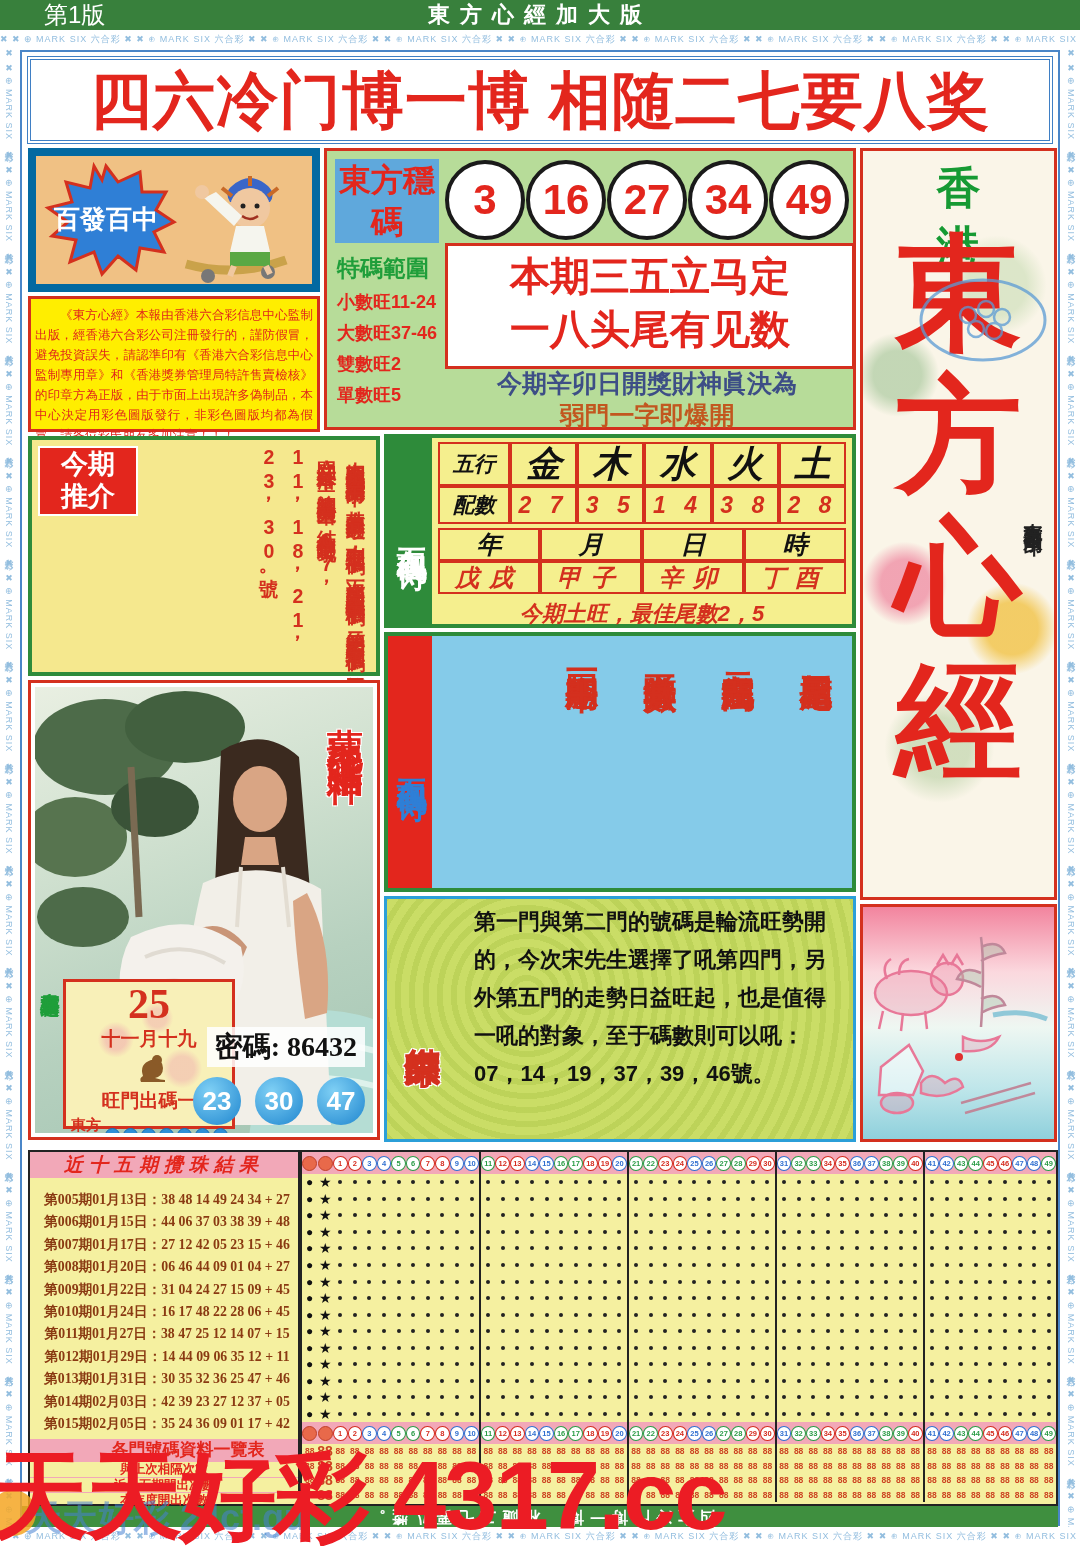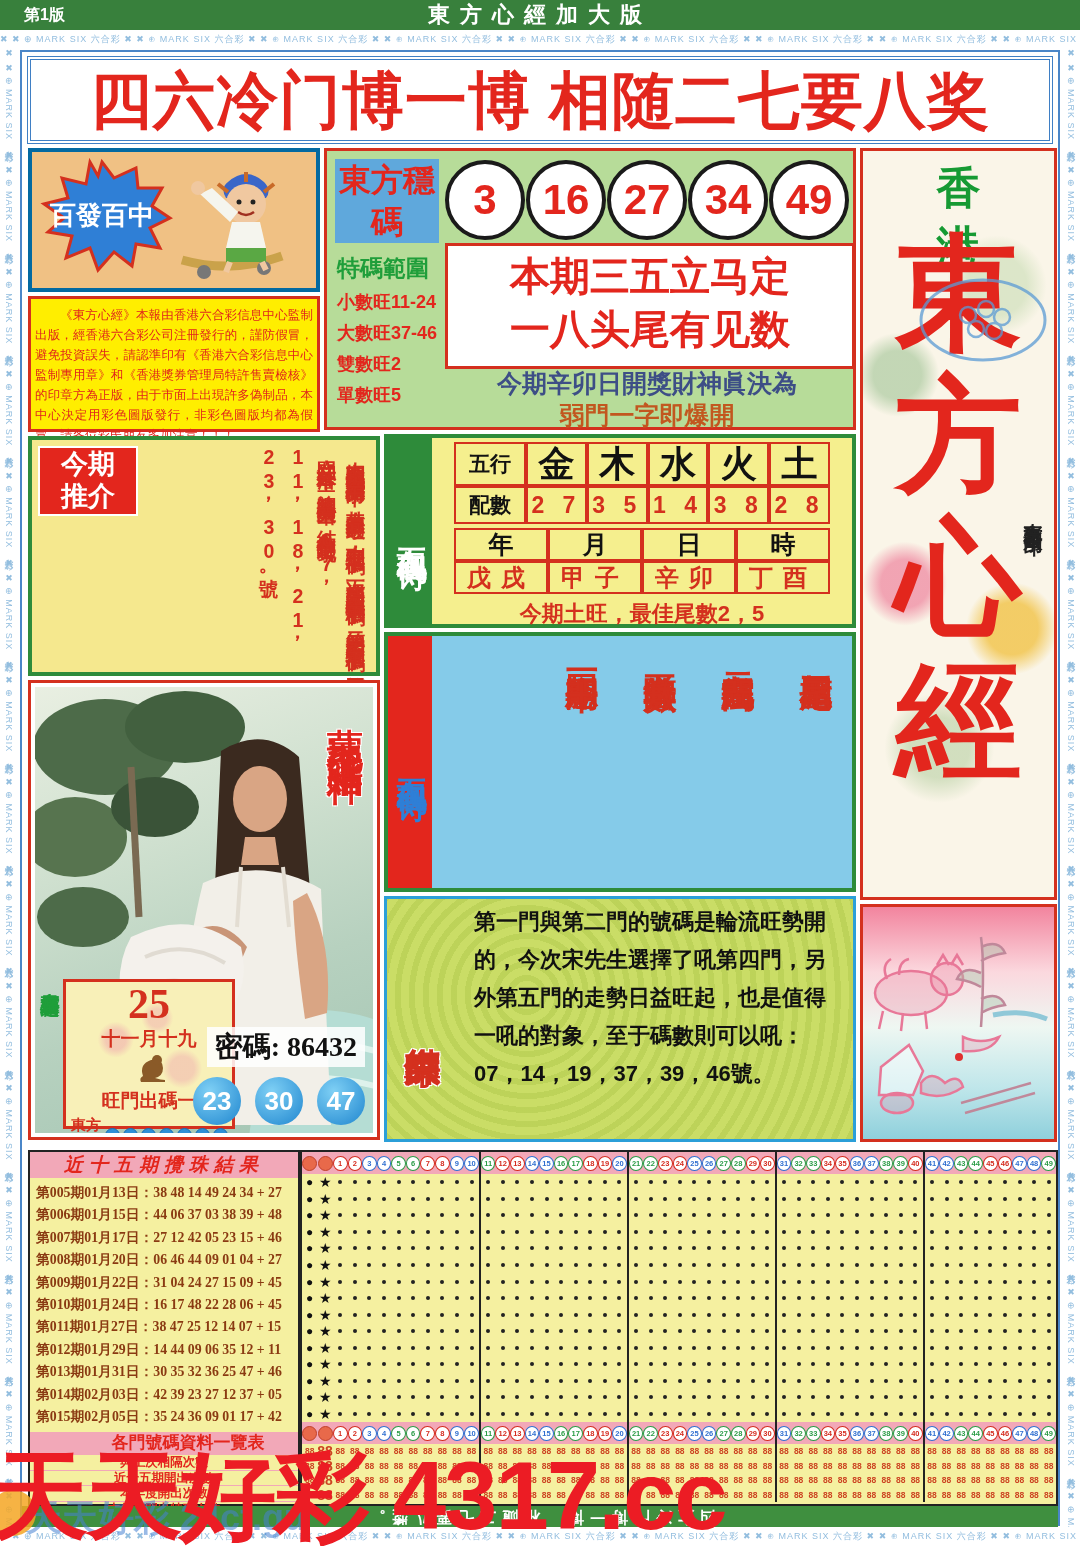--- a/index.html
+++ b/index.html
@@ -1,36 +1,36 @@
 <!DOCTYPE html>
 <html><head>
 <meta charset="utf-8">
 <style>
   html,body{margin:0;padding:0;background:#888;}
   #page{position:relative;width:1080px;height:1546px;background:#fff;overflow:hidden;
         font-family:"Liberation Sans",sans-serif;}
   .abs{position:absolute;box-sizing:border-box;}
   
   .topbar{left:0;top:0;width:1080px;height:30px;background:#38803c;color:#fff;display:flex;align-items:center;}
-  .edition{margin-left:24px;font-weight:700;font-size:16px;}
+  .edition{margin-left:44px;font-weight:400;font-size:24px;}
   .masthead{position:absolute;left:0;right:0;text-align:center;font-weight:900;font-size:22px;letter-spacing:10px;}
   
   .msb{color:#93bedf;background:#fff;font-size:9px;letter-spacing:1px;overflow:hidden;white-space:nowrap;line-height:18px;}
   .msb-top{left:0;top:30px;width:1080px;height:18px;}
   .msb-bottom{left:0;top:1527px;width:1080px;height:19px;}
   .msb-left{left:0;top:48px;width:18px;height:1498px;writing-mode:vertical-rl;}
   .msb-right{left:1062px;top:48px;width:18px;height:1498px;writing-mode:vertical-rl;}
   .frame{left:20px;top:50px;width:1040px;height:1476px;border:2px solid #4a86c8;pointer-events:none;}
   
   .headline{left:27px;top:56px;width:1026px;height:88px;border:4px double #3f7fc4;background:#fff;
     color:#e3261d;font-weight:900;font-size:62px;text-align:center;line-height:82px;letter-spacing:1px;white-space:nowrap;}
   
   .b-red{border:3px solid #d4301e;}
   
-  .cartoonbox{left:28px;top:148px;width:292px;height:144px;background:#f0c184;border:4px solid #0369a1;}
+  .cartoonbox{left:28px;top:148px;width:292px;height:144px;background:#f0c184;border:8px solid #0369a1;}
   .burst-text{font:900 26px "Liberation Sans",sans-serif;fill:#fff;}
   
   .noticebox{left:28px;top:296px;width:292px;height:136px;background:#ffee00;padding:6px 4px;
     color:#e0251c;font-size:12.5px;line-height:1.6;text-align:justify;}
   .noticebox p{margin:0;text-indent:2em;}
   
   .stablebox{left:324px;top:148px;width:532px;height:282px;background:#b7dc99;}
   .stable-label{position:absolute;left:8px;top:8px;width:104px;height:84px;background:#5fa8dc;color:#e3261d;
      font-weight:900;font-size:32px;line-height:42px;text-align:center;}
   .ballrow{position:absolute;left:118px;top:6px;width:404px;height:86px;display:flex;align-items:center;justify-content:space-between;}
@@ -62,21 +62,21 @@
   
   .recbox{left:28px;top:436px;width:352px;height:240px;background:#f5e88e;border:4px solid #2e8b3a;}
   .rec-label{position:absolute;left:6px;top:6px;width:96px;height:66px;background:#e3261d;border:2px solid #fff;
      color:#fff;font-weight:900;font-size:27px;line-height:32px;text-align:center;z-index:2;}
   .rec-text{position:absolute;inset:6px;writing-mode:vertical-rl;text-orientation:upright;
      color:#d4301e;font-weight:700;font-size:19.5px;line-height:29px;letter-spacing:2px;}
   
   .fivebox{left:384px;top:434px;width:472px;height:194px;border:4px solid #2e8b3a;background:#f5ef8e;display:flex;}
   .fivelabel{width:44px;background:#2e8b3a;color:#fff;font-weight:900;font-size:30px;
      writing-mode:vertical-rl;text-orientation:upright;text-align:center;letter-spacing:3px;}
-  .fivetable{flex:1;padding:4px 22px;}
+  .fivetable{flex:1;padding:4px 6px;font-style:italic;}
   .frow{display:flex;}
   .fcell{border:2px solid #d4301e;display:flex;align-items:center;justify-content:center;box-sizing:border-box;}
   .fl{width:72px;font-weight:900;font-size:21px;color:#111;}
   .fe{flex:1;font-weight:900;font-size:36px;color:#111;}
   .fp{flex:1;font-weight:900;font-size:23px;color:#d4301e;letter-spacing:6px;}
   .fh{flex:1;font-weight:900;font-size:25px;color:#111;}
   .fv{flex:1;font-weight:900;font-size:24px;color:#d4301e;letter-spacing:10px;}
   .ffooter{color:#d4301e;font-weight:900;font-size:22px;text-align:center;padding-top:5px;}
   
   .poembox{left:384px;top:632px;width:472px;height:260px;border:4px solid #2e8b3a;background:#85cbe9;display:flex;}
@@ -118,21 +118,21 @@
   .cal-dot{width:13px;height:13px;border-radius:50%;background:#2f8fd6;border:1px solid #1a6db0;}
   .password{position:absolute;right:8px;bottom:66px;background:rgba(255,255,255,.85);color:#111;
      font-weight:900;font-size:28px;padding:1px 8px;z-index:6;font-family:"Liberation Serif",serif;}
   .photballs{position:absolute;right:8px;bottom:8px;display:flex;gap:14px;z-index:6;}
   .blueball{width:48px;height:48px;border-radius:50%;background:radial-gradient(circle at 35% 30%,#7fd0f5,#1f86cf);
      color:#fff;font-weight:900;font-size:26px;display:flex;align-items:center;justify-content:center;}
   
   .resultsbox{left:28px;top:1150px;width:272px;height:356px;border:2px solid #222;background:#f5f0a0;}
   .res-title{height:26px;background:#f2a8b8;color:#e3261d;font-family:"Liberation Serif",serif;font-style:italic;
      font-weight:700;font-size:19px;text-align:center;letter-spacing:6px;line-height:26px;}
-  .res-rows{height:250px;padding:4px 0 0 6px;}
+  .res-rows{height:250px;padding:11px 0 0 6px;text-align:center;}
   .result-row{color:#8a3a12;font-family:"Liberation Serif",serif;font-weight:700;font-size:13.8px;line-height:22.4px;white-space:nowrap;}
   .res-sub{height:22px;background:#f2a8b8;color:#e3261d;font-weight:900;font-size:17px;text-align:center;line-height:22px;padding-left:48px;}
   .stat-label{height:14.5px;border-top:1.5px solid #f2a8b8;color:#e3261d;font-weight:900;font-size:12.5px;
      text-align:center;line-height:14px;}
   
   .gridbox{left:300px;top:1150px;width:758px;height:356px;border:2px solid #222;background:#f5f0a0;overflow:hidden;}
   .grow{display:flex;align-items:center;height:16.55px;}
   .grow.head,.grow.foot{height:22px;background:#f2a8b8;}
   .grow.counts{height:14.5px;}
   .sym{width:17px;display:flex;align-items:center;justify-content:center;font-size:12px;color:#111;}

